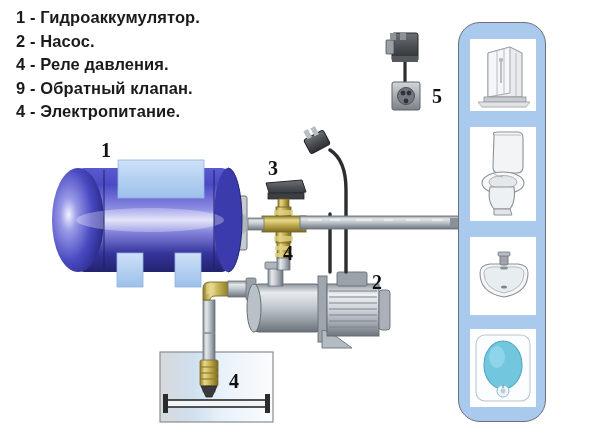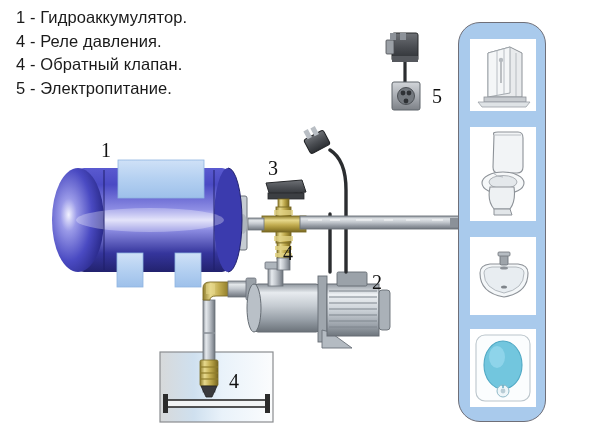--- a/index.html
+++ b/index.html
@@ -1,21 +1,21 @@
 <!DOCTYPE html>
 <html><head>
 <meta charset="utf-8">
 <style>
   html,body{margin:0;padding:0;}
   body{
     width:600px;height:444px;background:#ffffff;
     font-family:"Liberation Sans","DejaVu Sans",sans-serif;
     overflow:hidden;position:relative;
   }
-  #stage{position:absolute;left:0;top:0;width:600px;height:444px;}
+  #stage{position:absolute;left:0;top:0;width:600px;height:444px;font-weight:bold;}
 
   
   .legend{position:absolute;left:16px;top:6px;width:250px;}
   .legend-line{
     font-size:16.5px;line-height:23.5px;color:#1a1a1a;
     white-space:nowrap;letter-spacing:.1px;
   }
 
   
   .callout{
@@ -43,23 +43,24 @@
   .fx4{top:306px;height:78px;}
   .fixture svg{display:block;width:100%;height:100%;}
 </style>
 </head>
 <body>
 
 <div id="stage">
 
   <div class="legend">
     <div class="legend-line">1 - Гидроаккумулятор.</div>
+    <div class="legend-line">2 - Насос.</div>
     <div class="legend-line">4 - Реле давления.</div>
-    <div class="legend-line">4 - Обратный клапан.</div>
-    <div class="legend-line">5 - Электропитание.</div>
+    <div class="legend-line">9 - Обратный клапан.</div>
+    <div class="legend-line">4 - Электропитание.</div>
   </div>
 
   <svg class="svglayer" viewBox="0 0 600 444">
     <defs>
 
       <linearGradient id="tankV" x1="0" y1="0" x2="0" y2="1">
         <stop offset="0" stop-color="#5a5ad0"></stop>
         <stop offset="0.16" stop-color="#4a4ac4"></stop>
         <stop offset="0.40" stop-color="#8e8ee4"></stop>
         <stop offset="0.50" stop-color="#d8d8f8"></stop>

